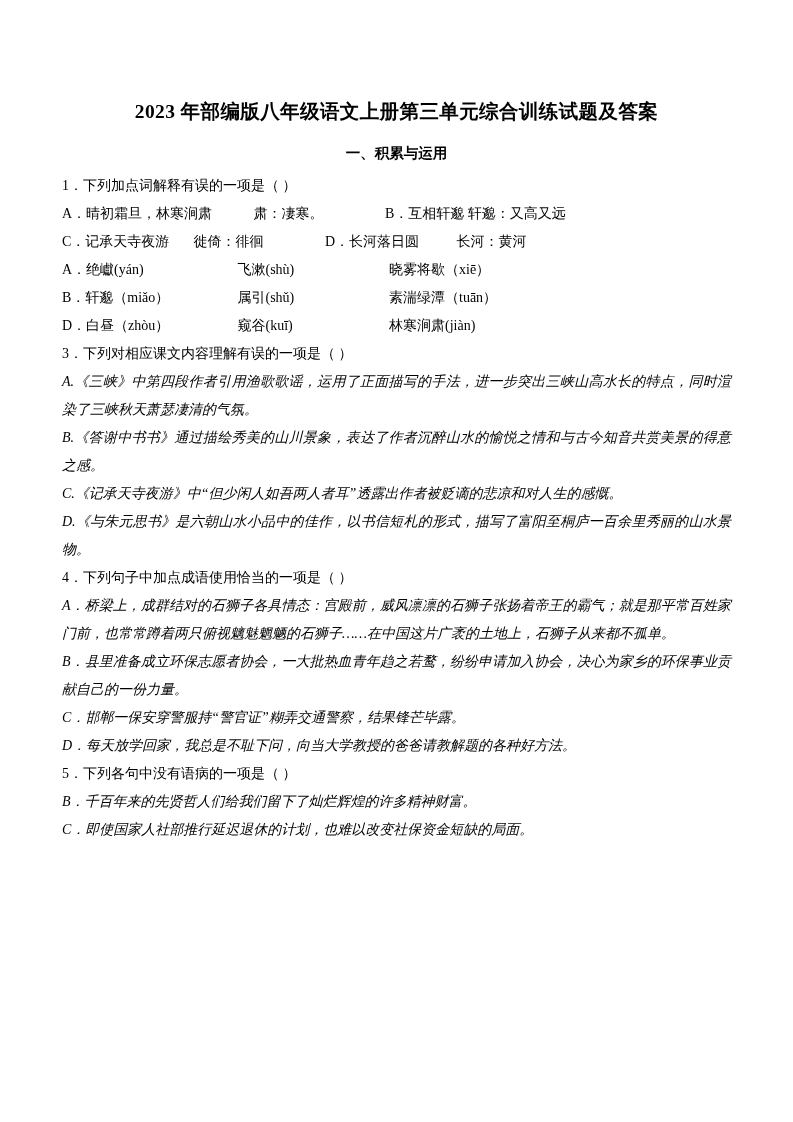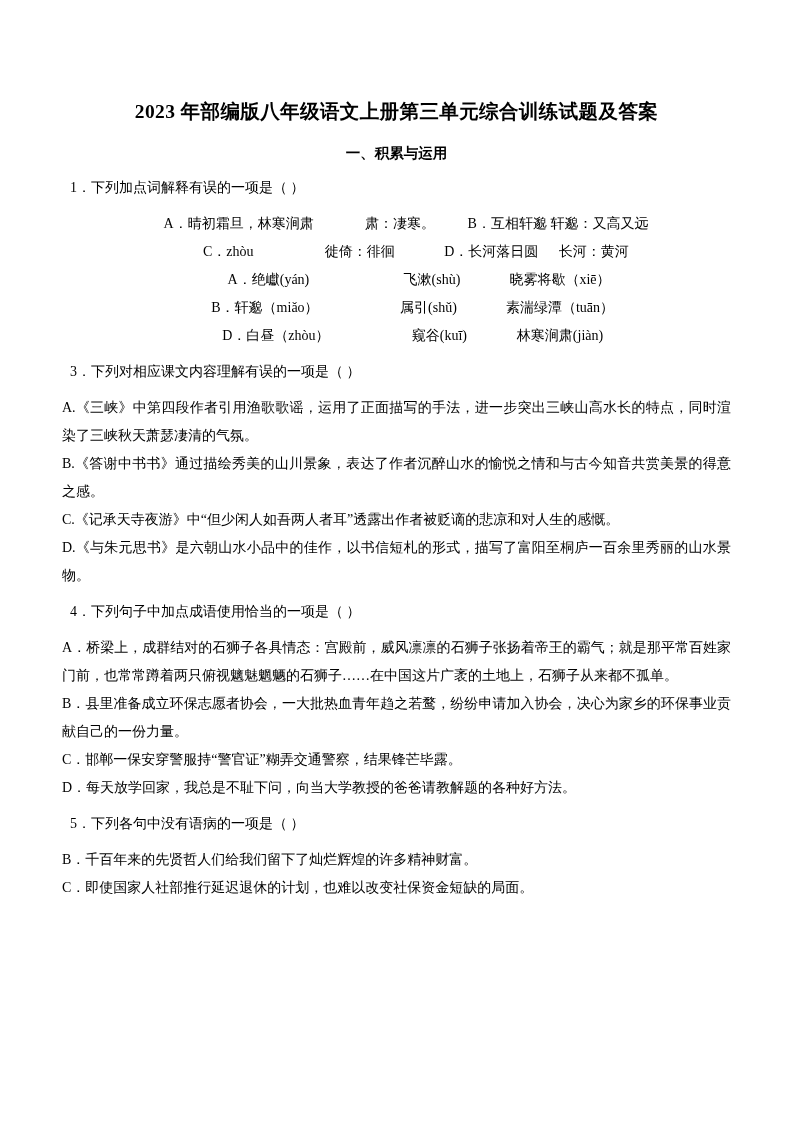--- a/index.html
+++ b/index.html
@@ -33,37 +33,37 @@
   .section-head {
     font-size: 14.5px;
     font-weight: bold;
     margin: 8px 0 6px 0;
     line-height: 1.7;
     text-align: center;
   }
   .q-line {
     font-size: 14px;
     line-height: 2.0;
-    margin: 8px;
+    margin: 0;
     white-space: nowrap;
   }
   .q-para {
     font-size: 14px;
     line-height: 2.0;
     margin: 0;
     text-align: justify;
     text-justify: inter-ideograph;
+    font-style: italic;
   }
   .opt-row {
     font-size: 14px;
     line-height: 2.0;
     margin: 0;
     white-space: nowrap;
     display: block;
-    text-align: center;
   }
   .opt-cell {
     display: inline-block;
     vertical-align: top;
   }
 </style>
 </head>
 <body>
 
 <div class="page">
@@ -72,21 +72,21 @@
 
   <div class="section-head">一、积累与运用</div>
 
   <p class="q-line">1．下列加点词解释有误的一项是（          ）</p>
   <p class="opt-row">
     <span class="opt-cell" style="width:188px">A．晴初霜旦，林寒涧肃</span>
     <span class="opt-cell" style="width:128px">肃：凄寒。</span>
     <span class="opt-cell">B．互相轩邈  轩邈：又高又远</span>
   </p>
   <p class="opt-row">
-    <span class="opt-cell" style="width:128px">C．zhòu</span>
+    <span class="opt-cell" style="width:128px">C．记承天寺夜游</span>
     <span class="opt-cell" style="width:128px">徙倚：徘徊</span>
     <span class="opt-cell" style="width:128px">D．长河落日圆</span>
     <span class="opt-cell">长河：黄河</span>
   </p>
 
   <p class="opt-row">
     <span class="opt-cell" style="width:172px">A．绝巘(yán)</span>
     <span class="opt-cell" style="width:148px">飞漱(shù)</span>
     <span class="opt-cell">晓雾将歇（xiē）</span>
   </p>

